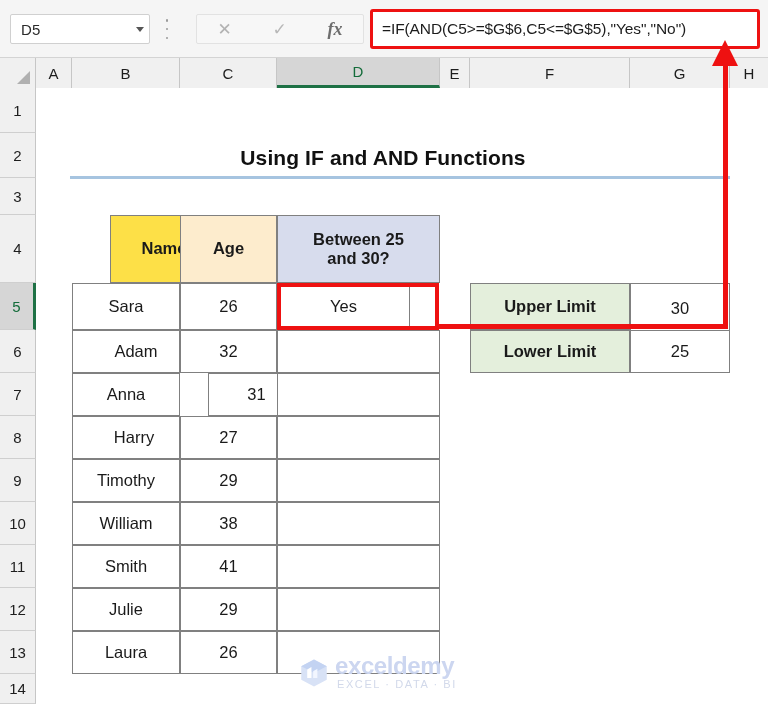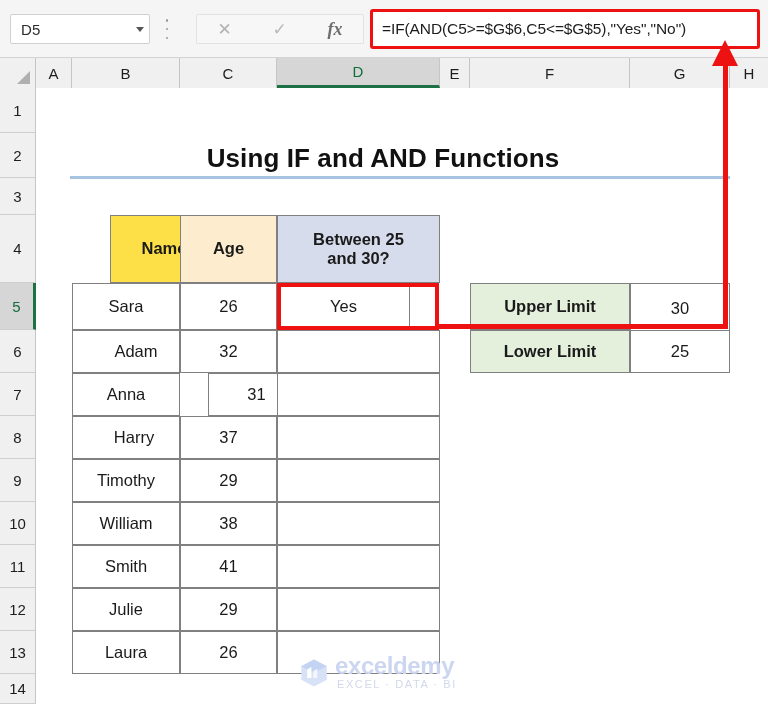--- a/index.html
+++ b/index.html
@@ -88,21 +88,21 @@
     font-size:15px; color:#1d1d1d;
   }
   .rowhdr.sel { background:#d6d6d6; color:#136c3a; border-right:3px solid #1e7145; }
 
   
   .title-wrap {
     position:absolute; left:36px; top:133px; width:694px; height:50px;
     display:flex; align-items:center; justify-content:center;
   }
   .title-text {
-    font-size:26px; font-weight:bold; color:#111; letter-spacing:.1px;
+    font-size:21px; font-weight:bold; color:#111; letter-spacing:.1px;
     text-align:center;
   }
   .title-rule {
     position:absolute; left:70px; top:176px; width:660px; height:3px; background:#a6c4e0;
   }
 
   
   .cell {
     position:absolute;
     border:1px solid #808080;
@@ -227,21 +227,21 @@
 
   <div class="cell" style="left:72px;  top:330px; width:108px; height:43px;padding-left:20px;">Adam</div>
   <div class="cell" style="left:180px; top:330px; width:97px;  height:43px;">32</div>
   <div class="cell" style="left:277px; top:330px; width:163px; height:43px;"></div>
 
   <div class="cell" style="left:72px;  top:373px; width:108px; height:43px;">Anna</div>
   <div class="cell" style="left:180px; top:373px; width:97px;  height:43px;margin-left:28px;">31</div>
   <div class="cell" style="left:277px; top:373px; width:163px; height:43px;"></div>
 
   <div class="cell" style="left:72px;  top:416px; width:108px; height:43px;padding-left:16px;">Harry</div>
-  <div class="cell" style="left:180px; top:416px; width:97px;  height:43px;">37</div>
+  <div class="cell" style="left:180px; top:416px; width:97px;  height:43px;">27</div>
   <div class="cell" style="left:277px; top:416px; width:163px; height:43px;"></div>
 
   <div class="cell" style="left:72px;  top:459px; width:108px; height:43px;">Timothy</div>
   <div class="cell" style="left:180px; top:459px; width:97px;  height:43px;">29</div>
   <div class="cell" style="left:277px; top:459px; width:163px; height:43px;"></div>
 
   <div class="cell" style="left:72px;  top:502px; width:108px; height:43px;">William</div>
   <div class="cell" style="left:180px; top:502px; width:97px;  height:43px;">38</div>
   <div class="cell" style="left:277px; top:502px; width:163px; height:43px;"></div>
 

